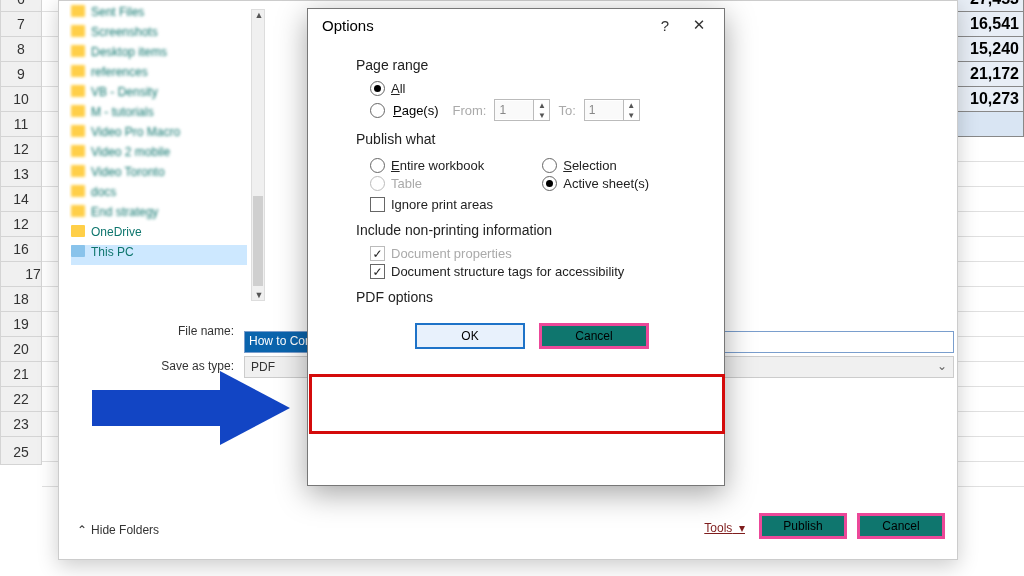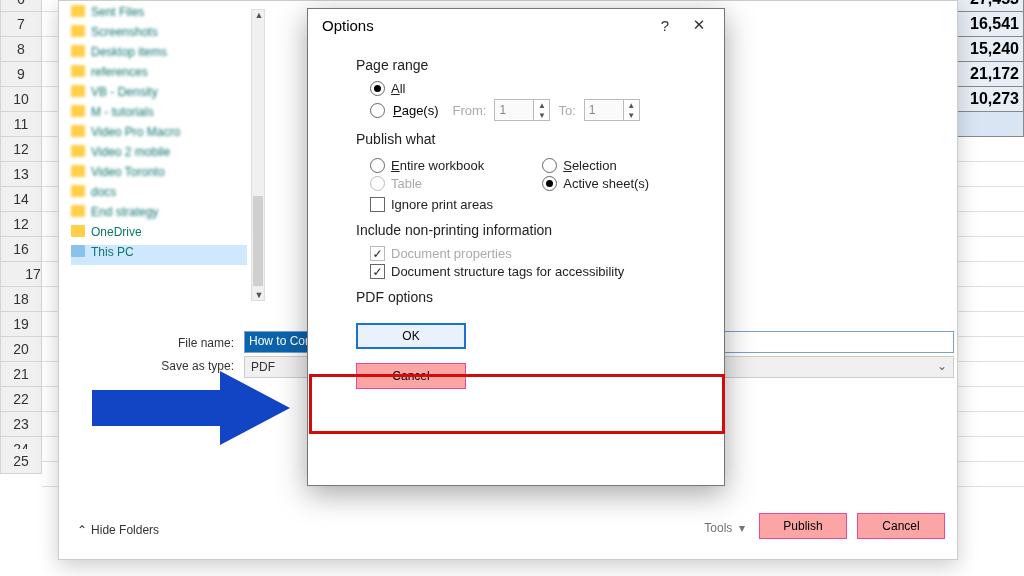--- a/index.html
+++ b/index.html
@@ -19,22 +19,22 @@
   .folder-highlight{background:#cde8ff;}
   .folders-scroll{position:absolute;left:192px;top:8px;width:14px;height:292px;background:#f0f0f0;border:1px solid #ddd;}
   .folders-scroll .thumb{position:absolute;bottom:14px;left:1px;width:10px;height:90px;background:#cfcfcf;}
   .folders-scroll .arr{position:absolute;left:2px;width:10px;height:10px;font-size:9px;color:#555;display:flex;align-items:center;justify-content:center;}
   .lbl{position:absolute;font-size:12px;color:#333;text-align:right;}
   .filename-input{position:absolute;left:185px;top:330px;width:710px;height:22px;border:1px solid #7a9ecd;font-size:12px;}
   .filename-input .sel{display:inline-block;background:#0a64ad;color:#fff;padding:2px 4px;height:100%;}
   .type-combo{position:absolute;left:185px;top:355px;width:710px;height:22px;border:1px solid #ccc;background:#f0f0f0;font-size:12px;padding:3px 6px;color:#333;}
   .type-combo::after{content:"⌄";position:absolute;right:6px;top:2px;font-size:12px;color:#666;}
   .hide-folders{position:absolute;left:18px;bottom:22px;font-size:12px;color:#333;display:flex;align-items:center;gap:4px;}
-  .btn{position:absolute;width:88px;height:26px;border:1px solid #ec4899;background:#fca5a5;font-size:12px;display:flex;align-items:center;justify-content:center;cursor:pointer;}
-  .tools{position:absolute;right:212px;bottom:24px;font-size:12px;color:#737373;}
+  .btn{position:absolute;width:88px;height:26px;border:3px solid #ec4899;background:#0f766e;font-size:12px;display:flex;align-items:center;justify-content:center;cursor:pointer;}
+  .tools{position:absolute;right:212px;bottom:24px;font-size:12px;color:#7f1d1d;text-decoration:underline;}
   
   .optdlg{position:absolute;left:307px;top:8px;width:418px;height:478px;background:#fff;border:1px solid #777;box-shadow:0 8px 28px rgba(0,0,0,.35);}
   .optdlg .titlebar{display:flex;align-items:center;height:32px;padding:0 8px 0 14px;font-size:15px;}
   .optdlg .title{flex:1;}
   .optdlg .winbtn{width:34px;height:26px;display:flex;align-items:center;justify-content:center;font-size:15px;color:#333;}
   .optdlg .body{padding:6px 16px 10px 20px;margin-left:28px;}
   .grplabel{font-size:14px;color:#222;margin:10px 0 8px 0;}
   .radio-row,.chk-row{display:flex;align-items:center;gap:6px;margin:3px 0 3px 14px;font-size:13px;color:#222;}
   .radio{width:15px;height:15px;border:1px solid #666;border-radius:50%;display:flex;align-items:center;justify-content:center;}
   .radio.sel::after{content:"";width:7px;height:7px;border-radius:50%;background:#000;}
@@ -43,21 +43,21 @@
   .chk.disabled,.radio.disabled{border-color:#bbb;}
   .disabled-text{color:#aaa;}
   .underline{text-decoration:underline;}
   .pages-row{display:flex;align-items:center;gap:8px;margin:2px 0 2px 14px;}
   .spin{display:inline-flex;align-items:center;border:1px solid #bbb;width:56px;height:22px;}
   .spin input{width:38px;border:none;padding:2px 4px;font-size:12px;color:#888;}
   .spin .arrows{width:16px;display:flex;flex-direction:column;border-left:1px solid #bbb;}
   .spin .arrows span{height:10px;font-size:8px;display:flex;align-items:center;justify-content:center;color:#555;}
   .two-col{display:flex;gap:44px;}
   .redbox{position:absolute;left:309px;top:374px;width:416px;height:60px;border:3px solid #d40b0b;pointer-events:none;}
-  .okcancel{display:flex;gap:14px;justify-content:center;margin-top:18px;flex-direction:column;}
+  .okcancel{display:flex;gap:14px;justify-content:center;margin-top:18px;}
   .okcancel .btn{position:static;}
   .okbtn{border:2px solid #1e73c8;background:#e8f1fc;}
   
   .arrow{position:absolute;left:92px;top:371px;width:210px;height:74px;pointer-events:none;}
   .arrow .shaft{position:absolute;left:0;top:19px;width:130px;height:36px;background:#1245c4;}
   .arrow .head{position:absolute;left:128px;top:0;width:0;height:0;border-top:37px solid transparent;border-bottom:37px solid transparent;border-left:70px solid #1245c4;}
 </style>
 </head>
 <body>
 
@@ -99,21 +99,21 @@
     <div class="row-hdr" style="top: 337px;">20</div>
     <div class="cell-line" style="top: 337px;"></div>
     <div class="row-hdr" style="top: 362px;">21</div>
     <div class="cell-line" style="top: 362px;"></div>
     <div class="row-hdr" style="top: 387px;">22</div>
     <div class="cell-line" style="top: 387px;"></div>
     <div class="row-hdr" style="top: 412px;">23</div>
     <div class="cell-line" style="top: 412px;"></div>
     <div class="row-hdr" style="top: 437px;">24</div>
     <div class="cell-line" style="top: 437px;"></div>
-    <div class="row-hdr" style="top: 449px;">25</div>
+    <div class="row-hdr" style="top: 440px;">25</div>
     <div class="cell-line" style="top: 462px;"></div>
   </div>
 
 <div class="saveas">
   <div class="folder-pane" id="folder-pane">
       <div class="folder-item">
         <span class="folder-icon"></span>
         <span>Sent Files</span>
       </div>
       <div class="folder-item">
@@ -164,21 +164,21 @@
         <span class="pc-icon"></span>
         <span>This PC</span>
       </div>
     </div>
   <div class="folders-scroll">
     <span class="arr" style="top:0">▲</span>
     <div class="thumb"></div>
     <span class="arr" style="bottom:0">▼</span>
   </div>
 
-  <span class="lbl" style="left:95px;top:335px;width:80px">File name:</span>
+  <span class="lbl" style="left:95px;top:323px;width:80px">File name:</span>
   <div class="filename-input">
     <span class="sel">How to Convert Excel Fil</span>
   </div>
 
   <span class="lbl" style="left:95px;top:358px;width:80px">Save as type:</span>
   <div class="type-combo">
     <span>PDF</span>
   </div>
 
   <div class="hide-folders">

